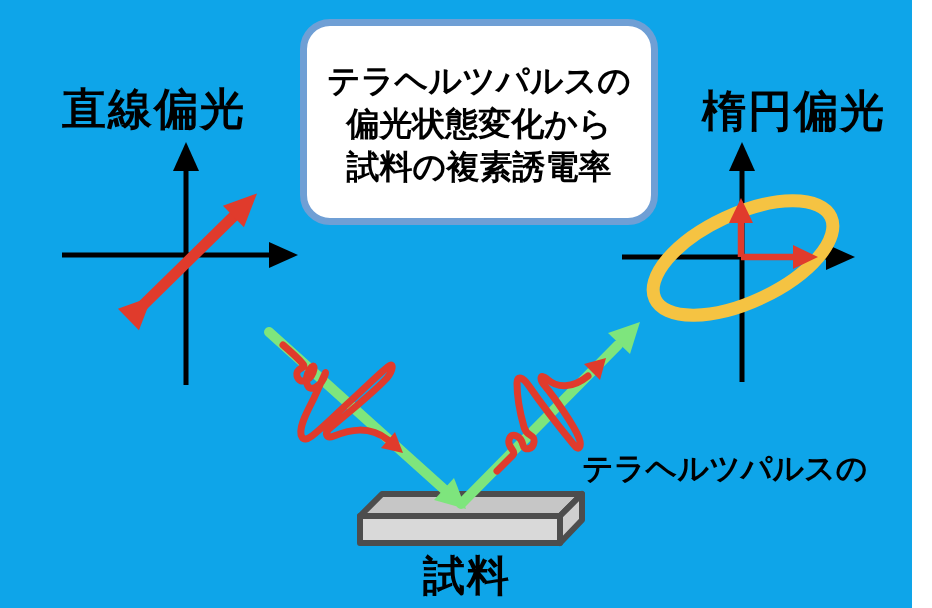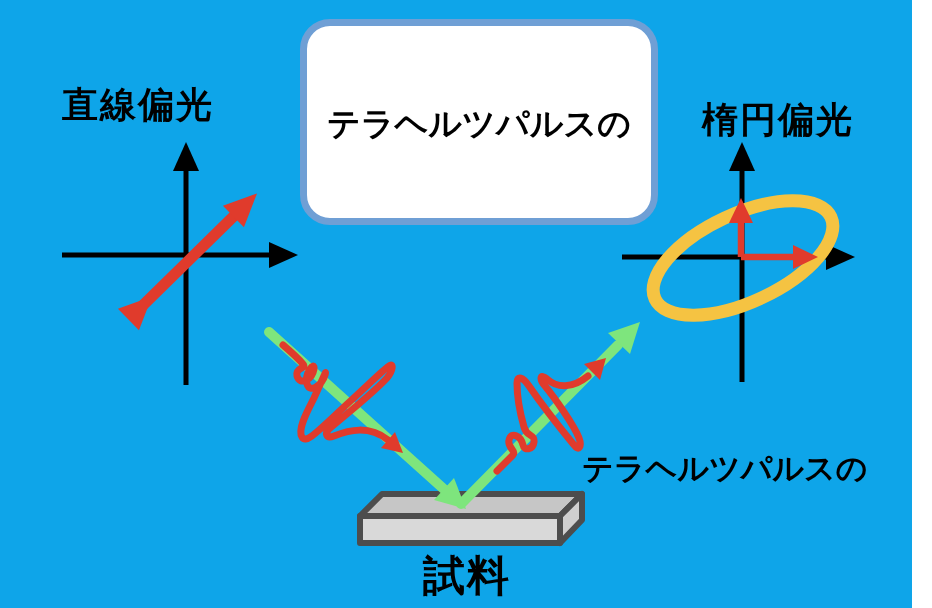--- a/index.html
+++ b/index.html
@@ -22,21 +22,21 @@
     font-family:"Liberation Sans","DejaVu Sans",sans-serif;
   }
   #gfx{position:absolute;left:0;top:0;}
   .lbl{
     position:absolute;
     font-weight:700;
     color:var(--ink);
     white-space:nowrap;
     line-height:1.1;
   }
-  .lbl-big{font-size:36px;letter-spacing:2px;}
+  .lbl-big{font-size:44px;letter-spacing:2px;}
   .lbl-mid{font-size:31px;letter-spacing:0px;}
   .lbl-sample{font-size:42px;letter-spacing:2px;}
   #callout{
     position:absolute;
     left:300px;top:19px;
     width:358px;height:206px;
     box-sizing:border-box;
     border:7px solid var(--border_blue);
     border-radius:30px;
     background:#ffffff;
@@ -142,20 +142,22 @@
         C579,452 582,446 579,438
         C574,425 554,397 545,386
         C539,379 540,373 547,379
         C557,388 572,389 588,376"></path>
       <polygon class="red-head" points="606,358 600,380 584,364"></polygon>
     </g>
   </svg>
 
   <div id="callout">
     <div class="callout-line">テラヘルツパルスの</div>
+    <div class="callout-line">偏光状態変化から</div>
+    <div class="callout-line">試料の複素誘電率</div>
   </div>
 
   <div class="lbl lbl-big" style="left:62px;top:85px;">直線偏光</div>
-  <div class="lbl lbl-big" style="left:702px;top:100px;text-align:right;">楕円偏光</div>
+  <div class="lbl lbl-big" style="left:702px;top:87px;text-align:right;">楕円偏光</div>
   <div class="lbl lbl-mid" style="left:582px;top:452px;">テラヘルツパルスの</div>
   <div class="lbl lbl-sample" style="left:423px;top:553px;">試料</div>
 
 </div>
 
 </body></html>

